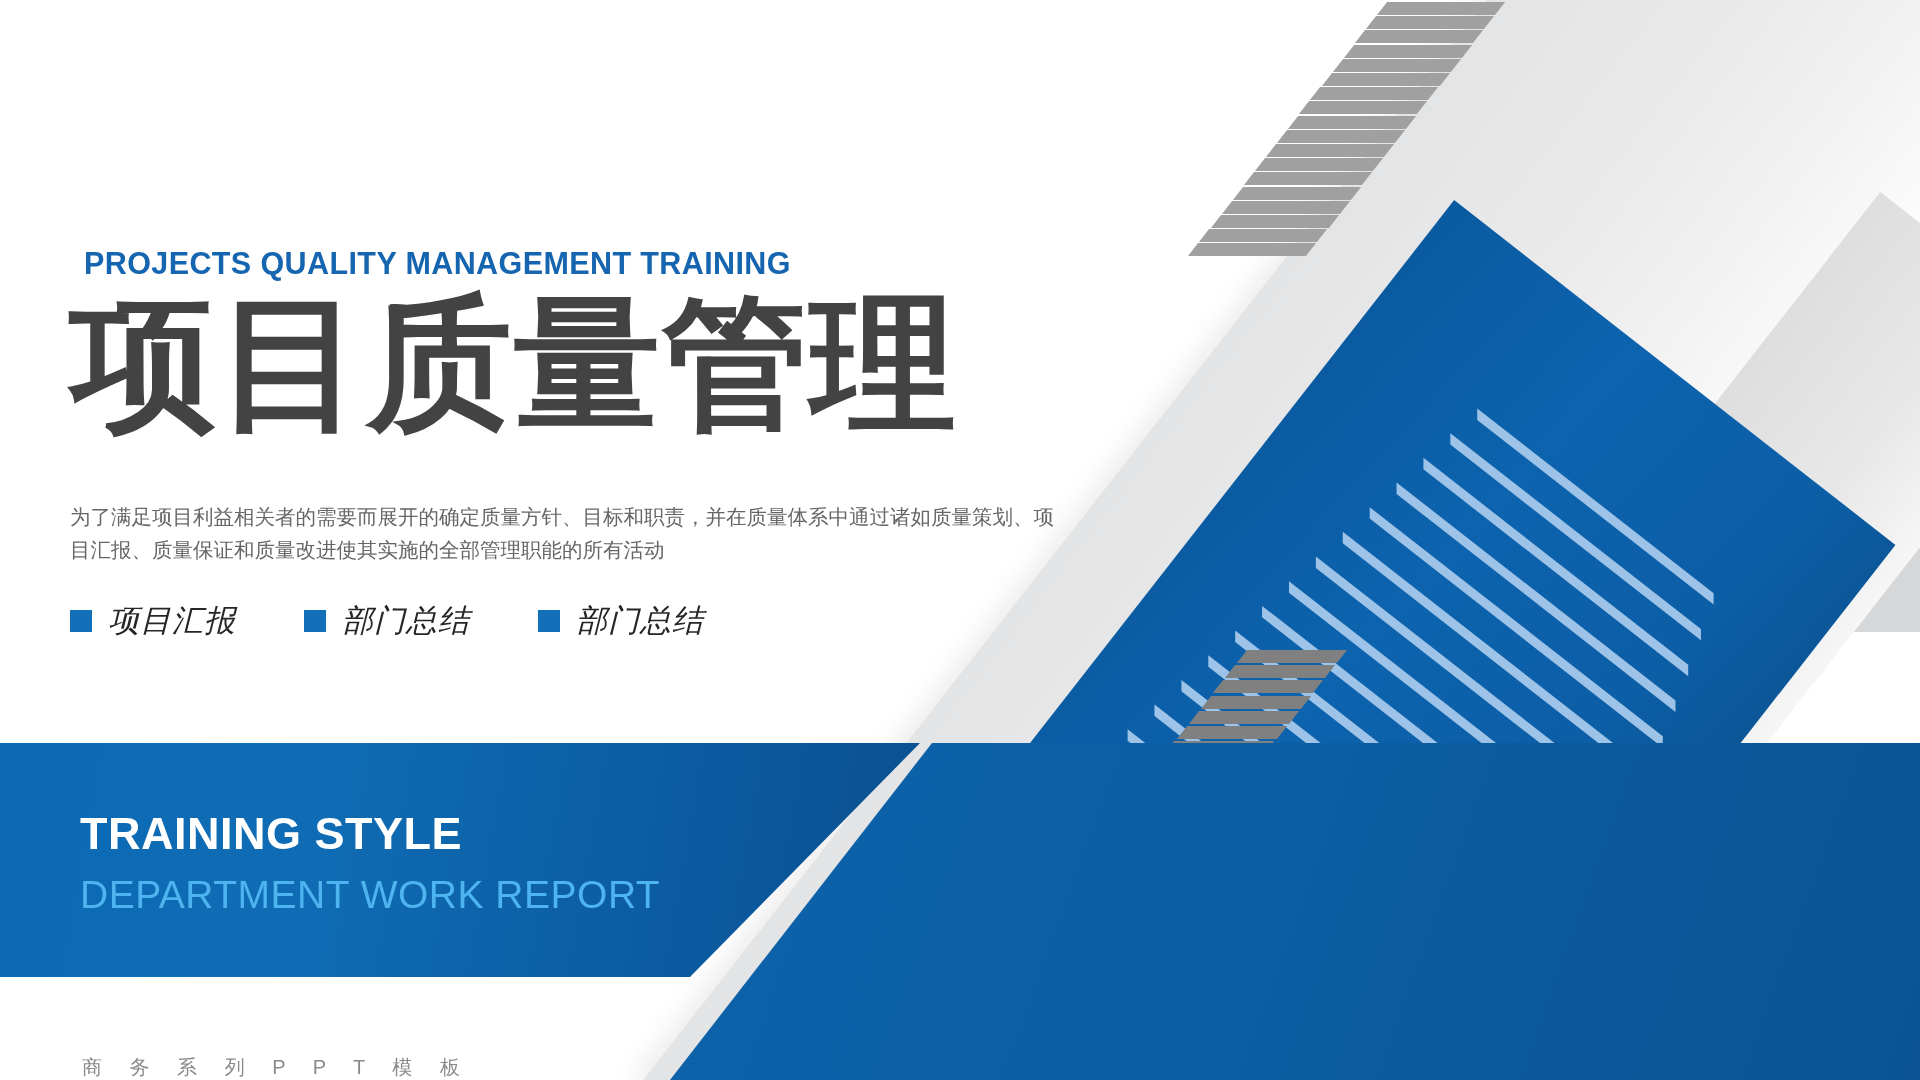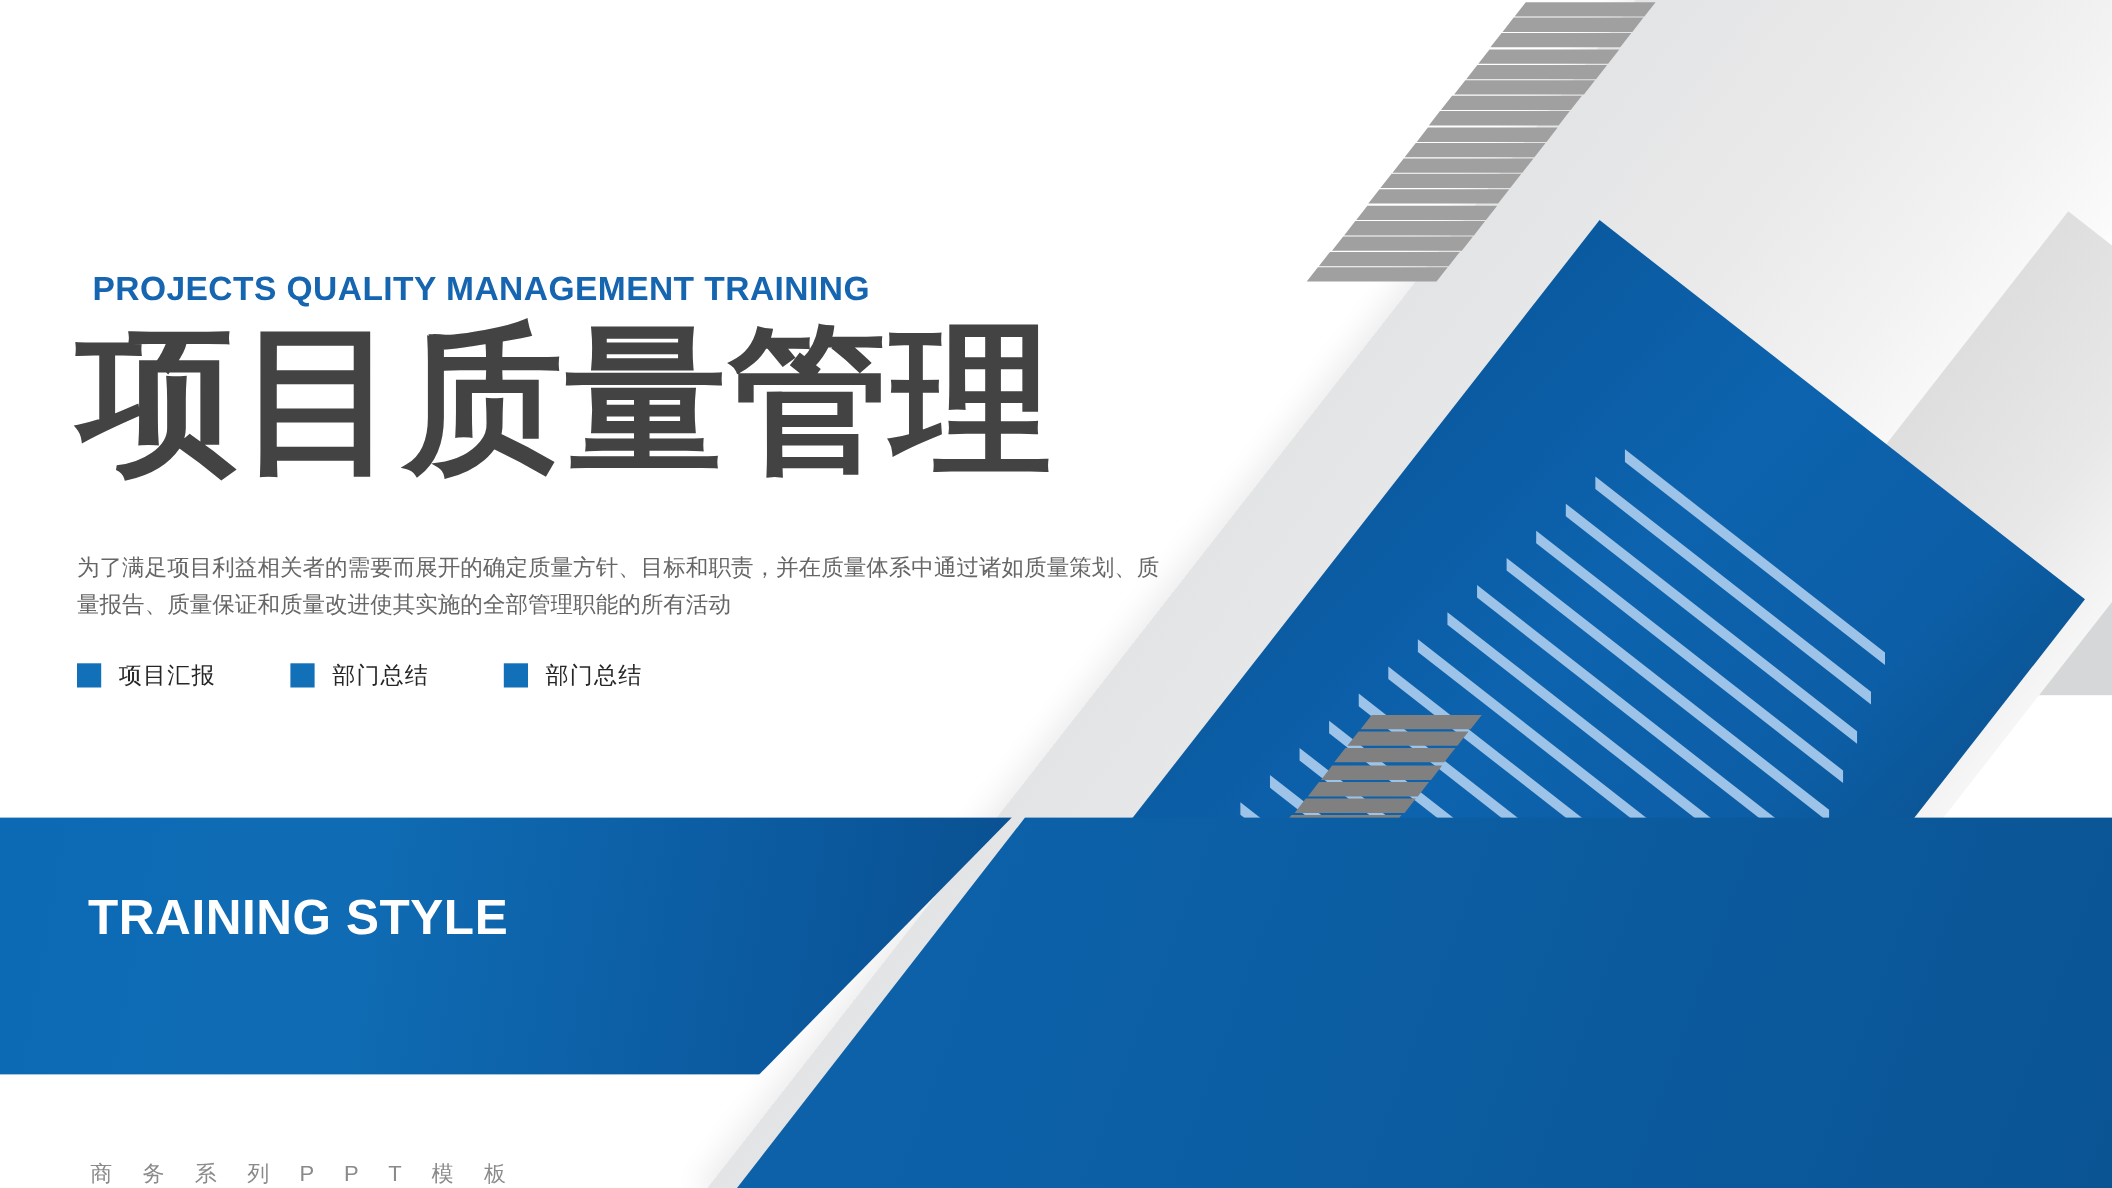--- a/index.html
+++ b/index.html
@@ -198,24 +198,25 @@
     margin-right: 68px;
   }
   .bullet-square {
     width: 22px;
     height: 22px;
     background: #1270b8;
     margin-right: 16px;
     flex: none;
   }
   .bullet-label {
-    font-size: 21px;
+    font-size: 31px;
     color: #262626;
     letter-spacing: 1px;
     white-space: nowrap;
+    font-style: italic;
   }
 
   .banner-title {
     position: absolute;
     left: 80px;
     top: 808px;
     font-size: 45px;
     font-weight: bold;
     color: #ffffff;
     letter-spacing: 0.5px;
@@ -312,34 +313,35 @@
     <div class="banner"></div>
   </div>
 
   <div class="content">
 
 
     <div class="eyebrow">PROJECTS QUALITY MANAGEMENT TRAINING</div>
 
     <div class="main-title">项目质量管理</div>
 
-    <div class="desc">为了满足项目利益相关者的需要而展开的确定质量方针、目标和职责，并在质量体系中通过诸如质量策划、质量报告、质量保证和质量改进使其实施的全部管理职能的所有活动</div>
+    <div class="desc">为了满足项目利益相关者的需要而展开的确定质量方针、目标和职责，并在质量体系中通过诸如质量策划、项目汇报、质量保证和质量改进使其实施的全部管理职能的所有活动</div>
 
     <div class="bullets" id="bullets-row">
         <div class="bullet-item">
           <span class="bullet-square" style="background: rgb(18, 112, 184);"></span>
           <span class="bullet-label">项目汇报</span>
         </div>
         <div class="bullet-item">
           <span class="bullet-square" style="background: rgb(18, 112, 184);"></span>
           <span class="bullet-label">部门总结</span>
         </div>
         <div class="bullet-item">
           <span class="bullet-square" style="background: rgb(18, 112, 184);"></span>
           <span class="bullet-label">部门总结</span>
         </div>
       </div>
 
     <div class="banner-title">TRAINING STYLE</div>
+    <div class="banner-sub">DEPARTMENT WORK REPORT</div>
 
     <div class="footer">商 务 系 列 P P T 模 板</div>
   </div>
 </div>
 
 </body></html>

